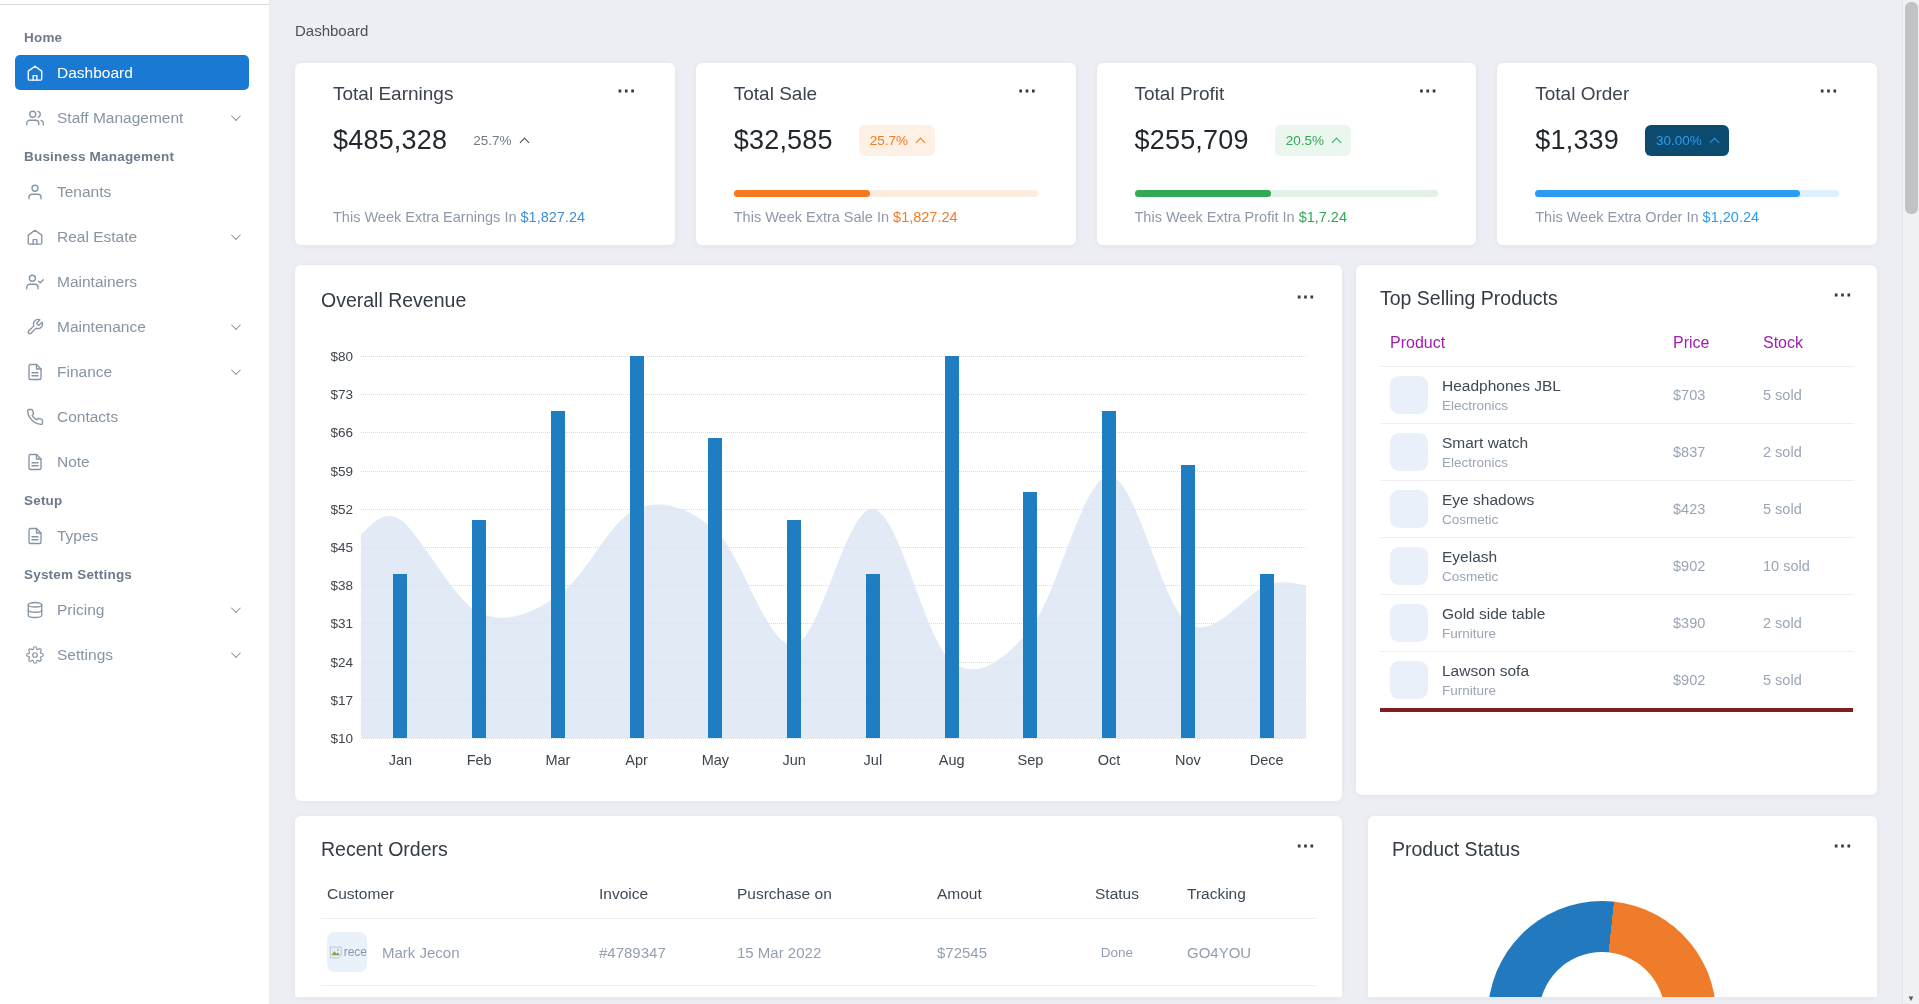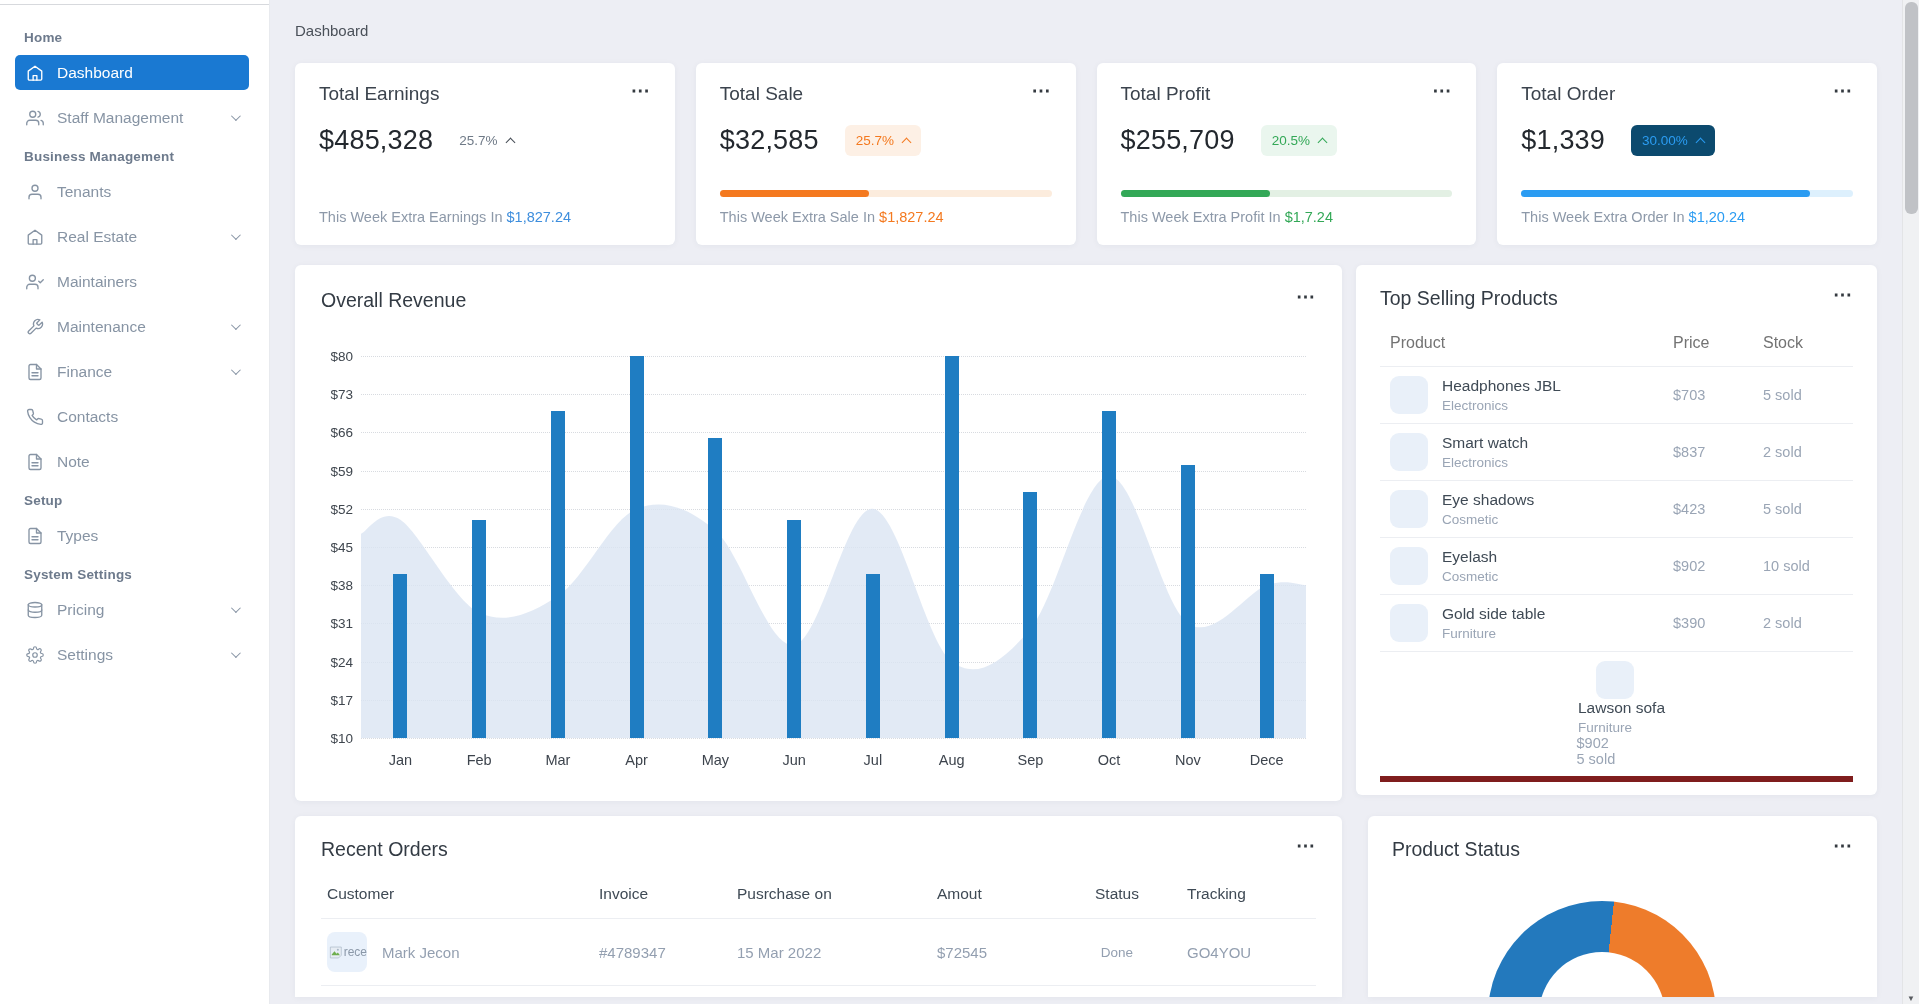--- a/index.html
+++ b/index.html
@@ -41,21 +41,21 @@
 
   
   .main { flex:1; padding:22px 42px 0 25px; overflow:hidden; }
   .breadcrumb { font-size:15px; color:#4a5059; }
 
   .cards-row { display:flex; gap:21px; margin-top:24px; }
   .card {
     background:#ffffff; border-radius:6px;
     box-shadow:0 1px 6px rgba(40,50,80,.05);
   }
-  .stat-card { flex:1; height:182px; padding:20px 24px; display:flex; flex-direction:column; }
+  .stat-card { flex:1; height:182px; padding:20px 38px; display:flex; flex-direction:column; }
   .card-head { display:flex; justify-content:space-between; align-items:flex-start; }
   .card-title { font-size:19px; color:#3b434d; }
   .menu-dots { font-size:19px; font-weight:bold; color:#343a40; line-height:.8; letter-spacing:1px; cursor:pointer; }
   .value-row { display:flex; align-items:center; gap:26px; margin-top:20px; }
   .stat-value { font-size:27px; color:#23282e; letter-spacing:.2px; }
   .plain-change { display:flex; align-items:center; gap:9px; font-size:13.5px; color:#6f7a87; }
   .plain-change .caret-up { border-color:#454c55; }
   .badge { display:flex; align-items:center; gap:9px; font-size:13.5px; padding:8px 11px; border-radius:6px; }
   .caret-up { width:7px; height:7px; border-left:1.8px solid; border-top:1.8px solid; transform:rotate(45deg); margin-top:3px; }
   .card-bottom { margin-top:auto; }
@@ -72,26 +72,26 @@
   .gridline { position:absolute; left:0; right:0; height:0; border-top:1px dotted #d8dbe0; }
   .ytick { position:absolute; left:-48px; width:40px; text-align:right; transform:translateY(-50%); font-size:13.5px; color:#3f464e; }
   .bar { position:absolute; width:14px; }
   .area-svg { position:absolute; left:0; top:0; }
   .months { display:flex; margin:14px 10px 0 40px; }
   .month { flex:1; text-align:center; font-size:14.5px; color:#3d444d; }
 
   
   .side-col { flex:1; display:flex; flex-direction:column; }
   .products-card { height:530px; padding:22px 24px; }
-  .pt-head { display:flex; align-items:center; margin-top:24px; padding:0 0 14px 10px; font-size:16px; color:#737373; }
+  .pt-head { display:flex; align-items:center; margin-top:24px; padding:0 0 14px 10px; font-size:16px; color:#a21caf; }
   .col-product { flex:1; }
   .col-price { width:90px; }
   .col-stock { width:90px; }
   .p-row { display:flex; align-items:center; padding:9px 0 9px 10px; border-top:1px solid #eceef2; }
-  .p-row:last-child { border-bottom:6px solid #7f1d1d;flex-direction:column; }
+  .p-row:last-child { border-bottom:4px solid #7f1d1d; }
   .thumb { width:38px; height:38px; min-width:38px; border-radius:9px; background:#e9f0f9; margin-right:14px; }
   .p-info { flex:1; }
   .p-name { font-size:15.5px; color:#3f4a55; }
   .p-cat { font-size:13.5px; color:#9aa5b5; margin-top:3px; }
   .p-price, .p-stock { width:90px; font-size:14.5px; color:#9aa5b5; }
 
   
   .bottom-row { display:flex; gap:26px; margin-top:15px; height:181px; }
   .orders-card { width:1047px; min-width:1047px; padding:22px 26px; overflow:hidden; border-radius:6px 6px 0 0; }
   .o-head, .o-row { display:grid; grid-template-columns:272px 138px 200px 110px 140px 1fr; align-items:center; padding-left:6px; }

